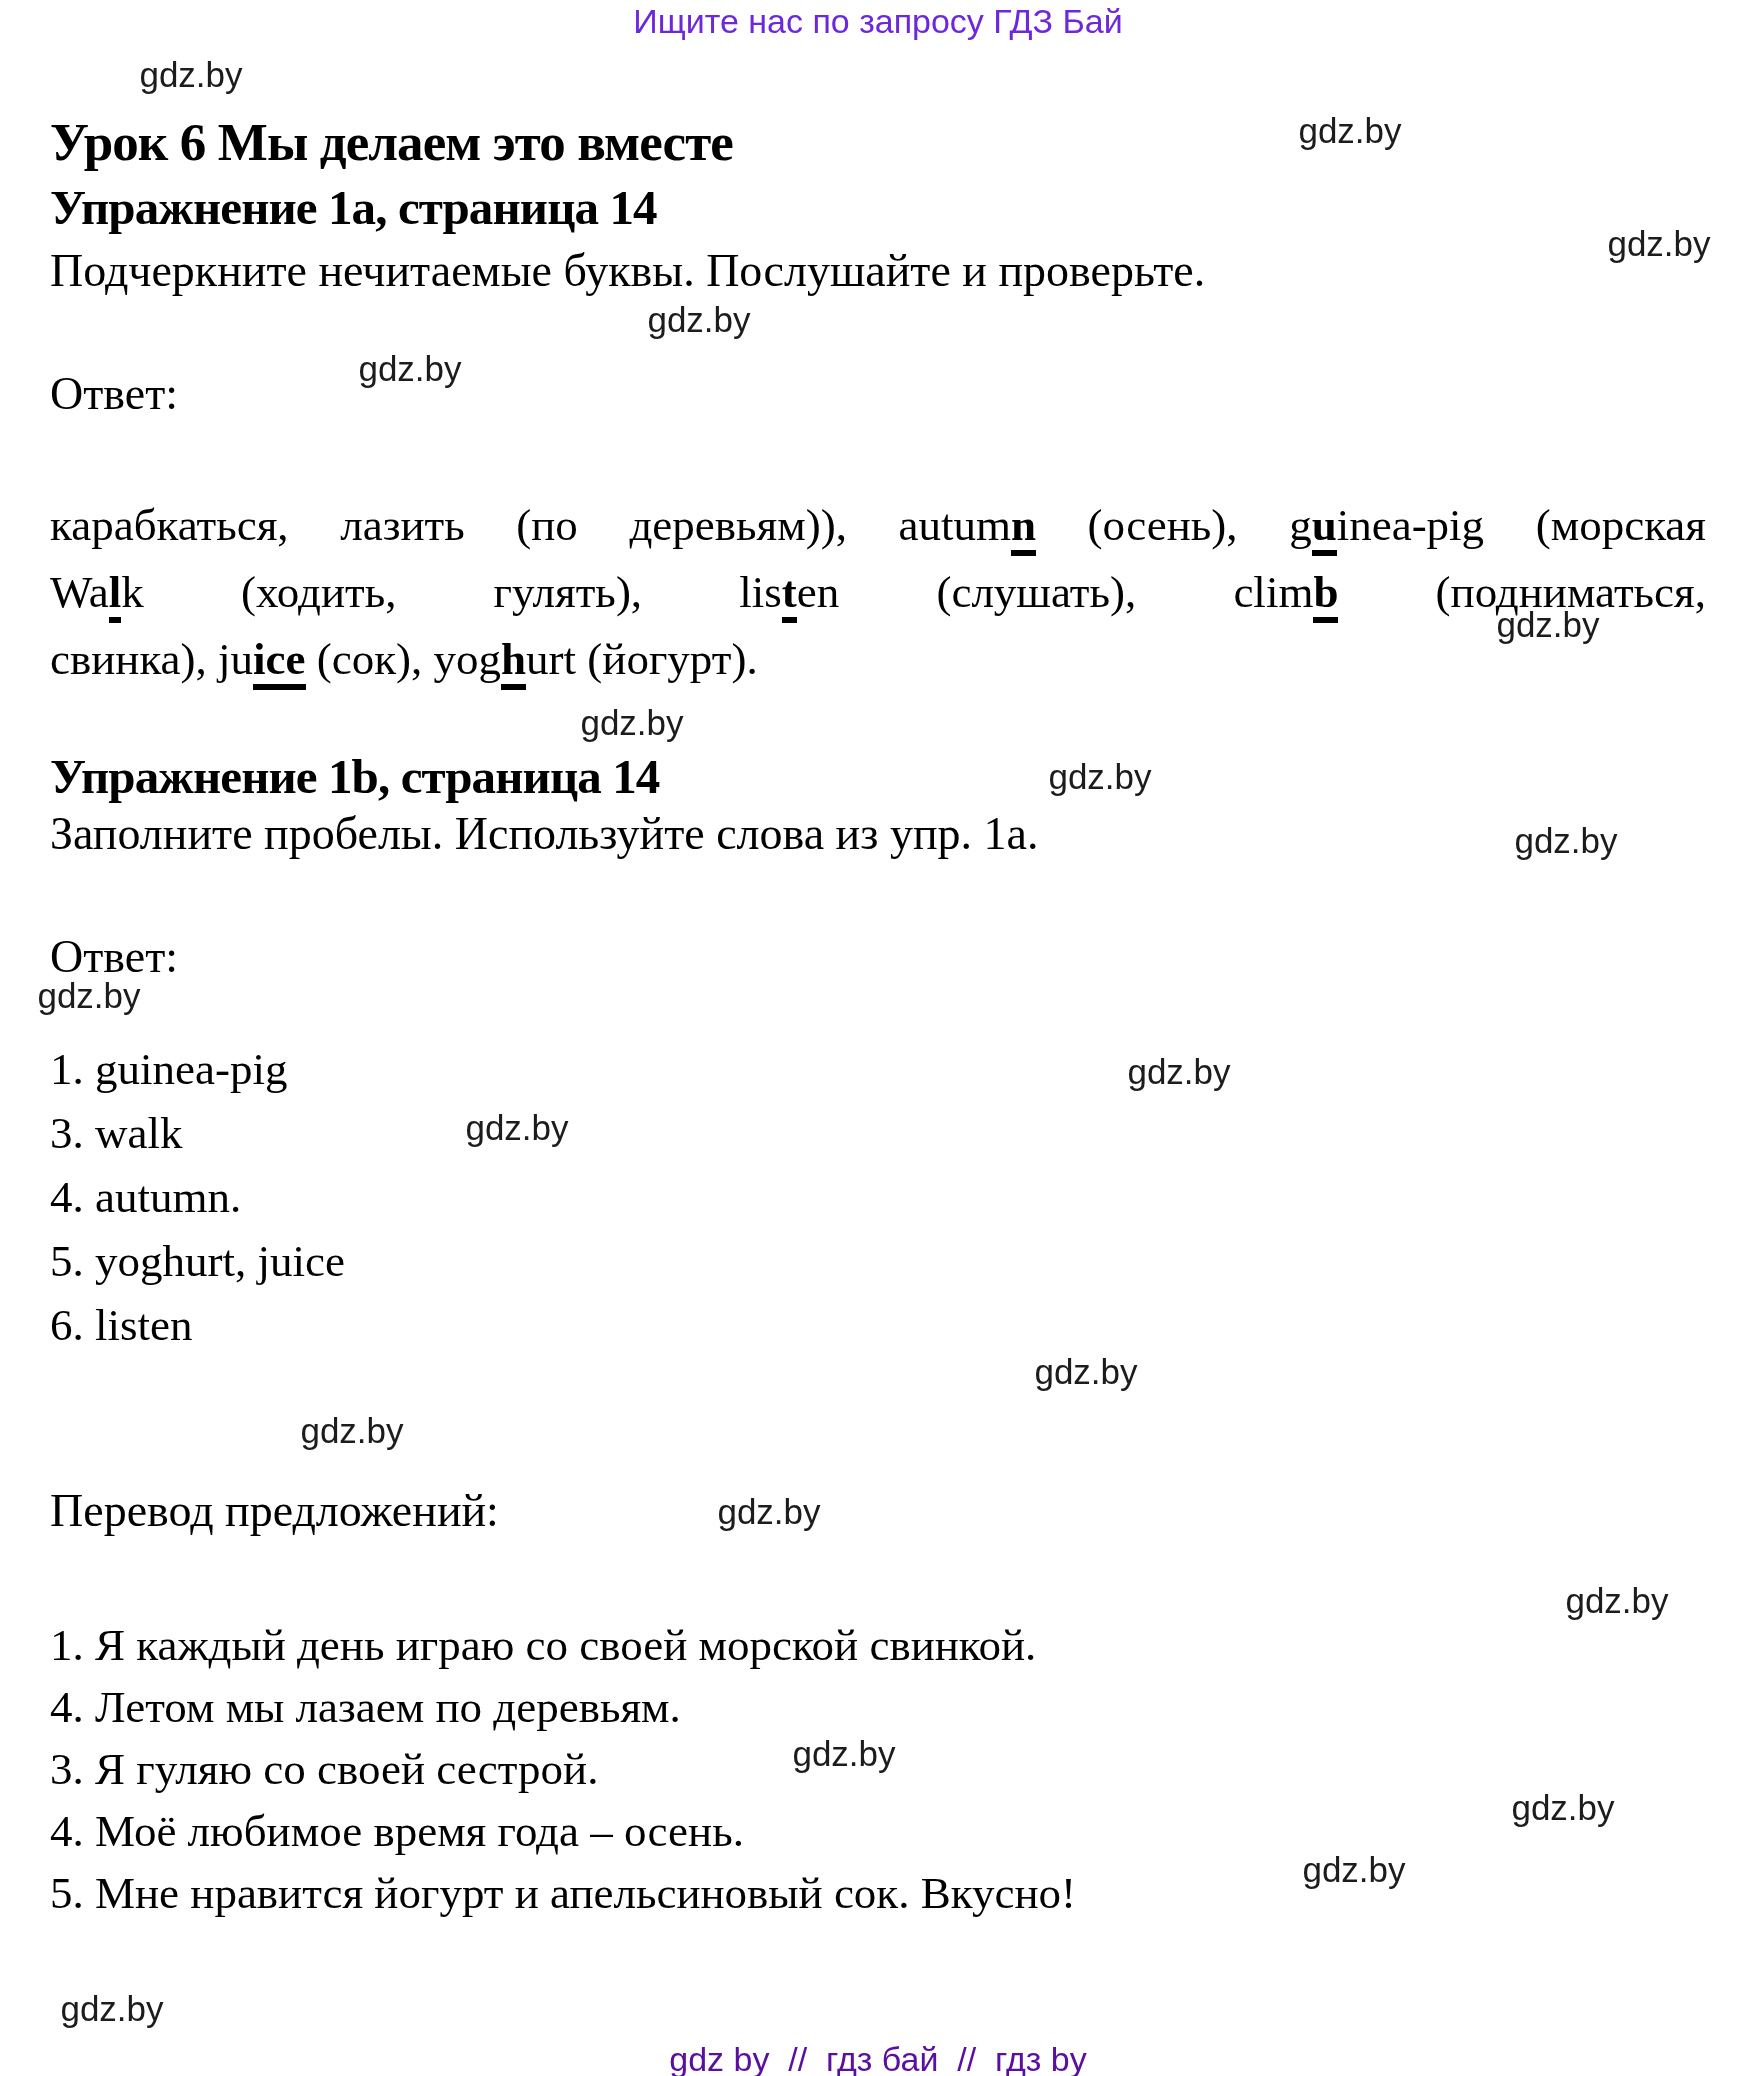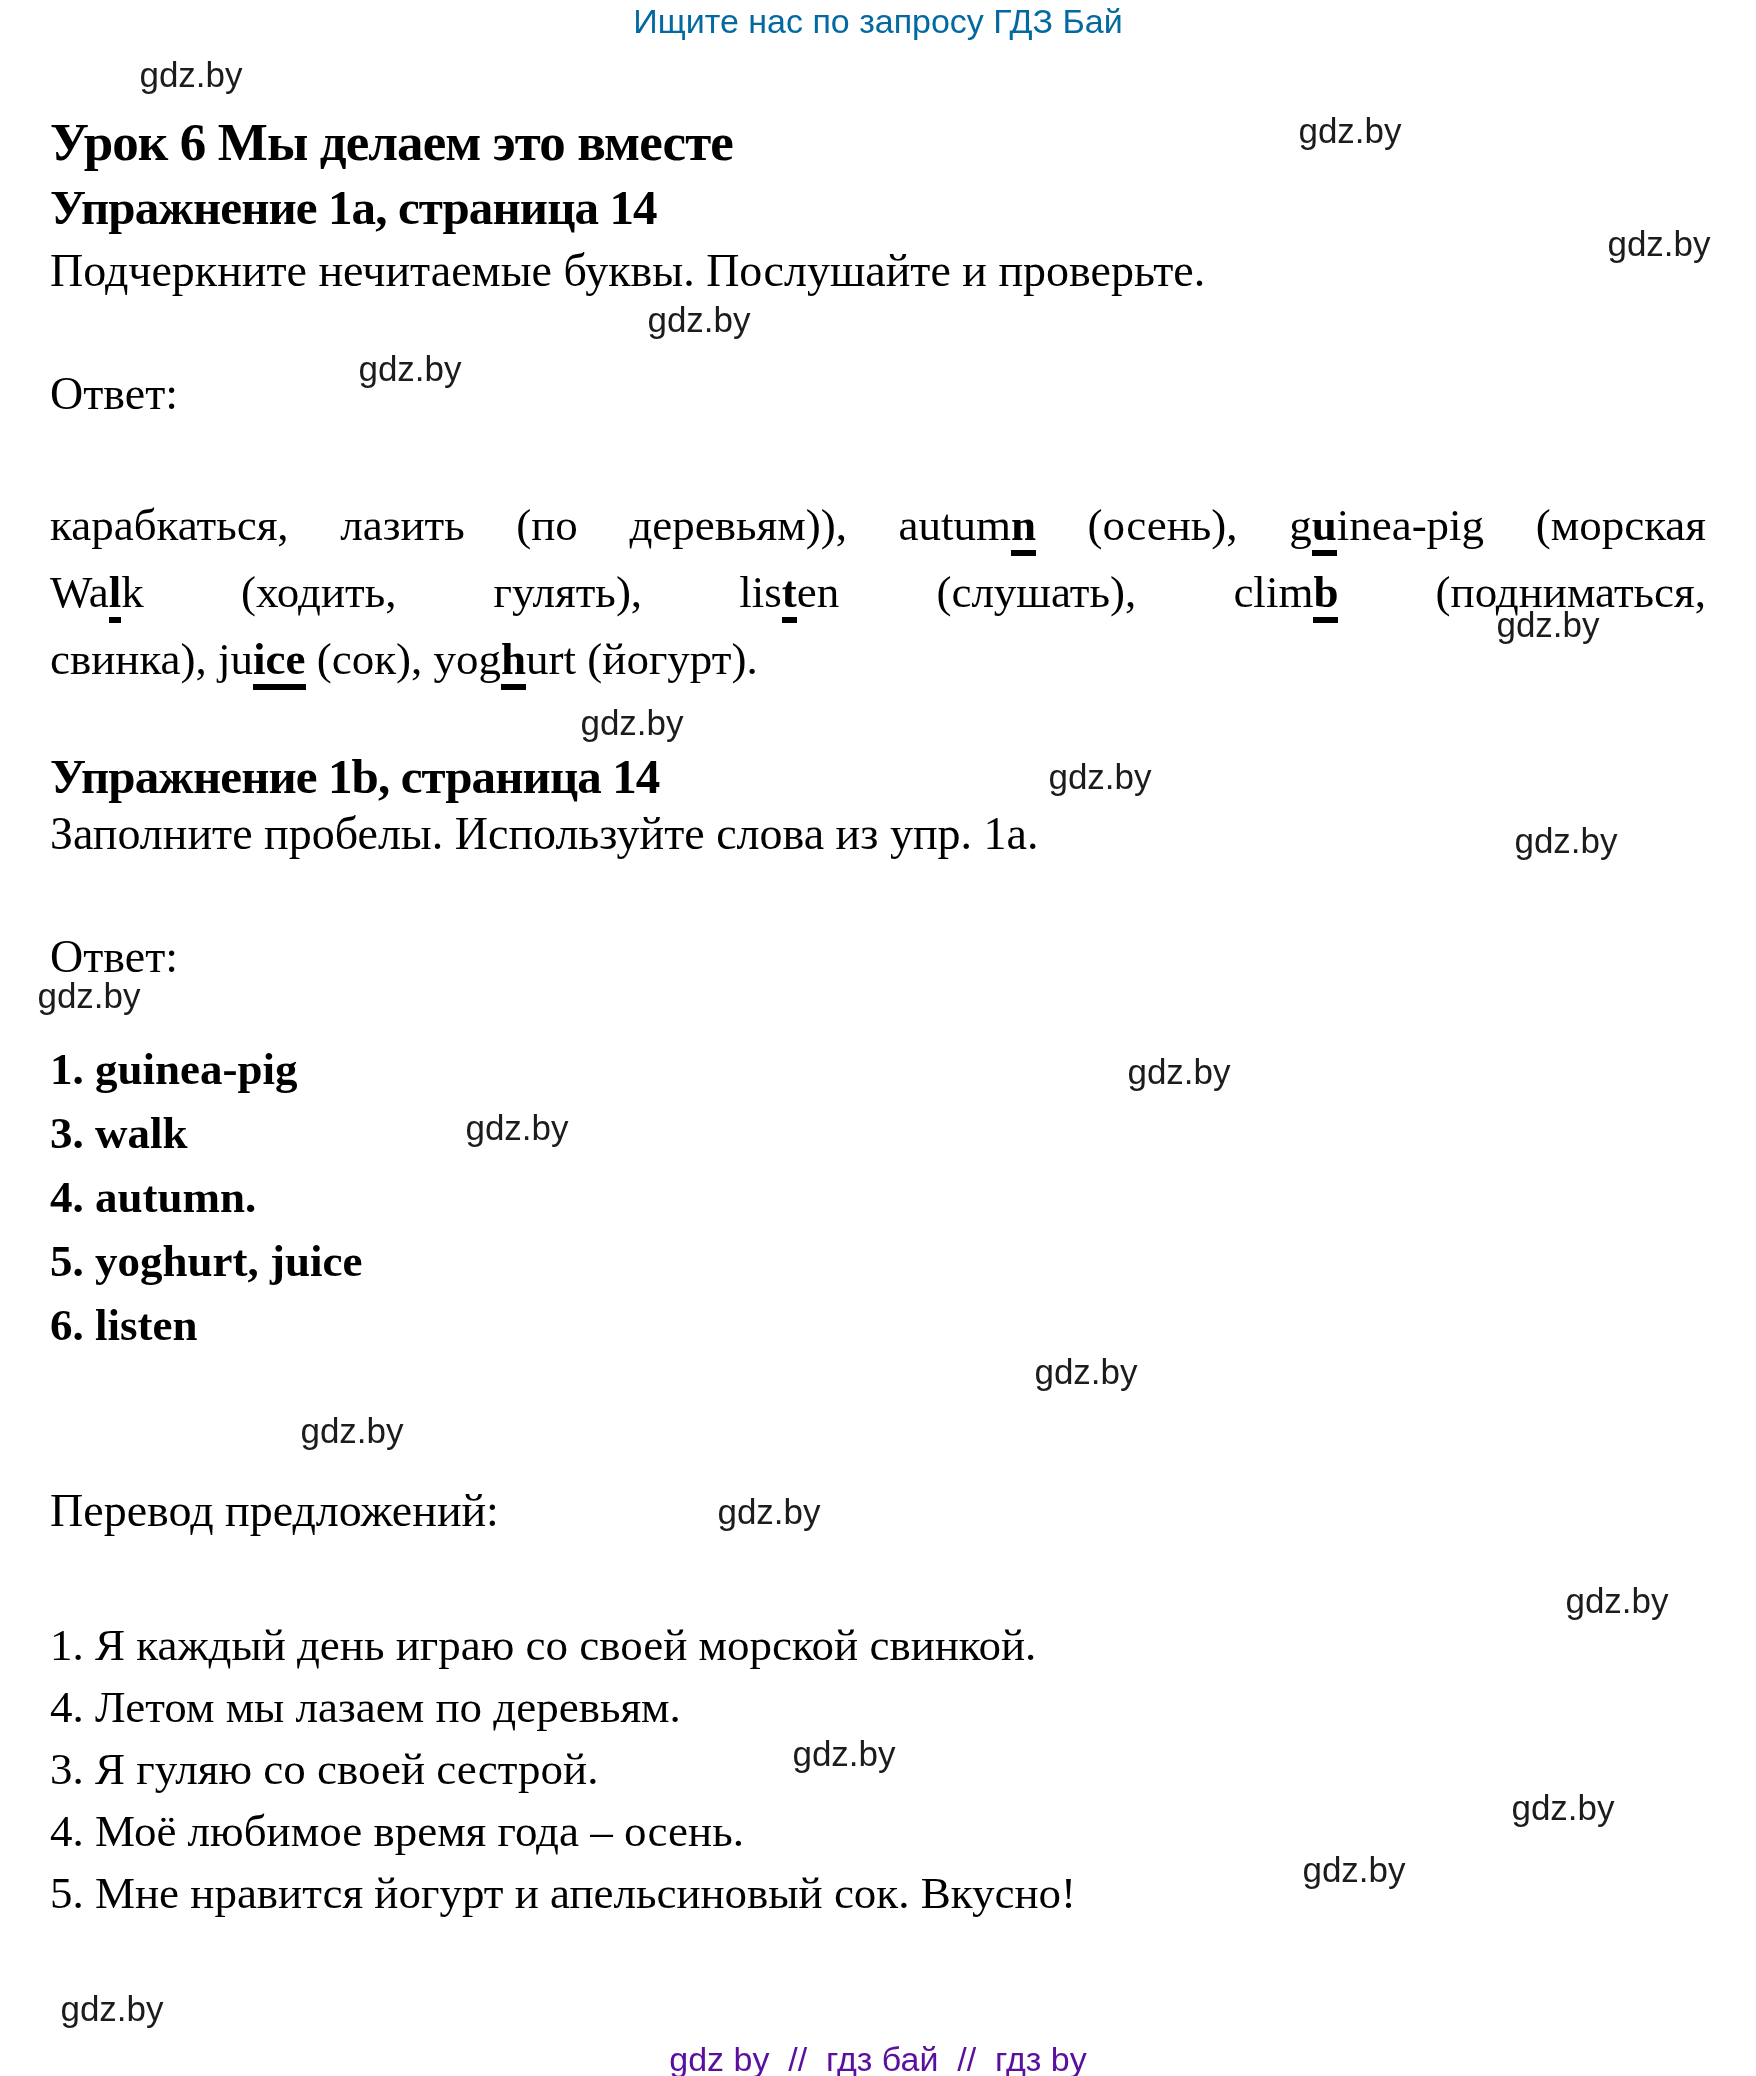--- a/index.html
+++ b/index.html
@@ -12,32 +12,32 @@
   .h1{position:absolute;left:50px;top:112px;font-size:53px;font-weight:700;letter-spacing:-0.9px;}
   .h2a{position:absolute;left:50px;top:179px;font-size:49px;font-weight:700;letter-spacing:-0.9px;}
   .task1a{position:absolute;left:50px;top:244px;font-size:46px;}
   .ans1{position:absolute;left:50px;top:367px;font-size:46px;}
   .para{position:absolute;left:50px;top:492px;width:1656px;font-size:45px;line-height:67px;}
   .jline{text-align:justify;text-align-last:justify;}
   .bu{font-weight:700;border-bottom:6.5px solid #000;padding-bottom:0px;}
   .h2b{position:absolute;left:50px;top:748px;font-size:49px;font-weight:700;letter-spacing:-0.9px;}
   .task1b{position:absolute;left:50px;top:807px;font-size:46px;}
   .ans2{position:absolute;left:50px;top:930px;font-size:46px;}
-  .list1b{position:absolute;left:50px;top:1037px;font-size:45px;line-height:64px;font-weight:bold;}
+  .list1b{position:absolute;left:50px;top:1037px;font-size:45px;line-height:64px;}
   .trhead{position:absolute;left:50px;top:1484px;font-size:46px;}
   .sents{position:absolute;left:50px;top:1614px;font-size:45px;line-height:62px;}
   .footer{position:absolute;left:0;top:2040px;width:100%;text-align:center;
           font-family:"Liberation Sans", sans-serif;font-size:34px;white-space:pre;}
 </style>
 </head>
 <body>
 
 <div id="page">
 
-  <div class="banner" style="color: #0369a1;">Ищите нас по запросу ГДЗ Бай</div>
+  <div class="banner" style="color: #6d28d9;">Ищите нас по запросу ГДЗ Бай</div>
 
   <div class="h1">Урок 6 Мы делаем это вместе</div>
   <div class="h2a">Упражнение 1а, страница 14</div>
   <div class="task1a">Подчеркните нечитаемые буквы. Послушайте и проверьте.</div>
   <div class="ans1">Ответ:</div>
 
   <div class="para">
     <div class="jline">карабкаться, лазить (по деревьям)), autum<span class="bu">n</span> (осень), g<span class="bu">u</span>inea-pig (морская</div>
     <div class="jline">Wa<span class="bu">l</span>k (ходить, гулять), lis<span class="bu">t</span>en (слушать), clim<span class="bu">b</span> (подниматься,</div>
     <div>свинка), ju<span class="bu">i</span><span class="bu">ce</span> (сок), yog<span class="bu">h</span>urt (йогурт).</div>

